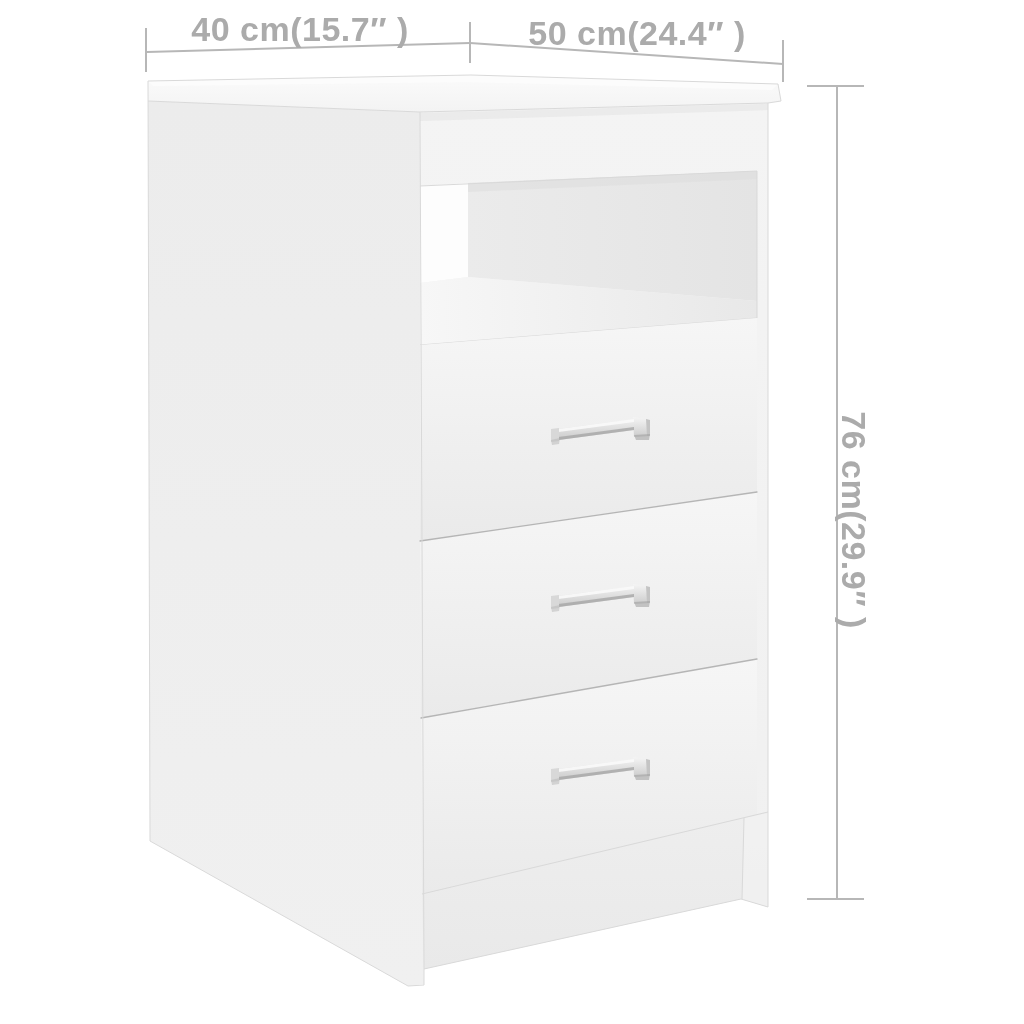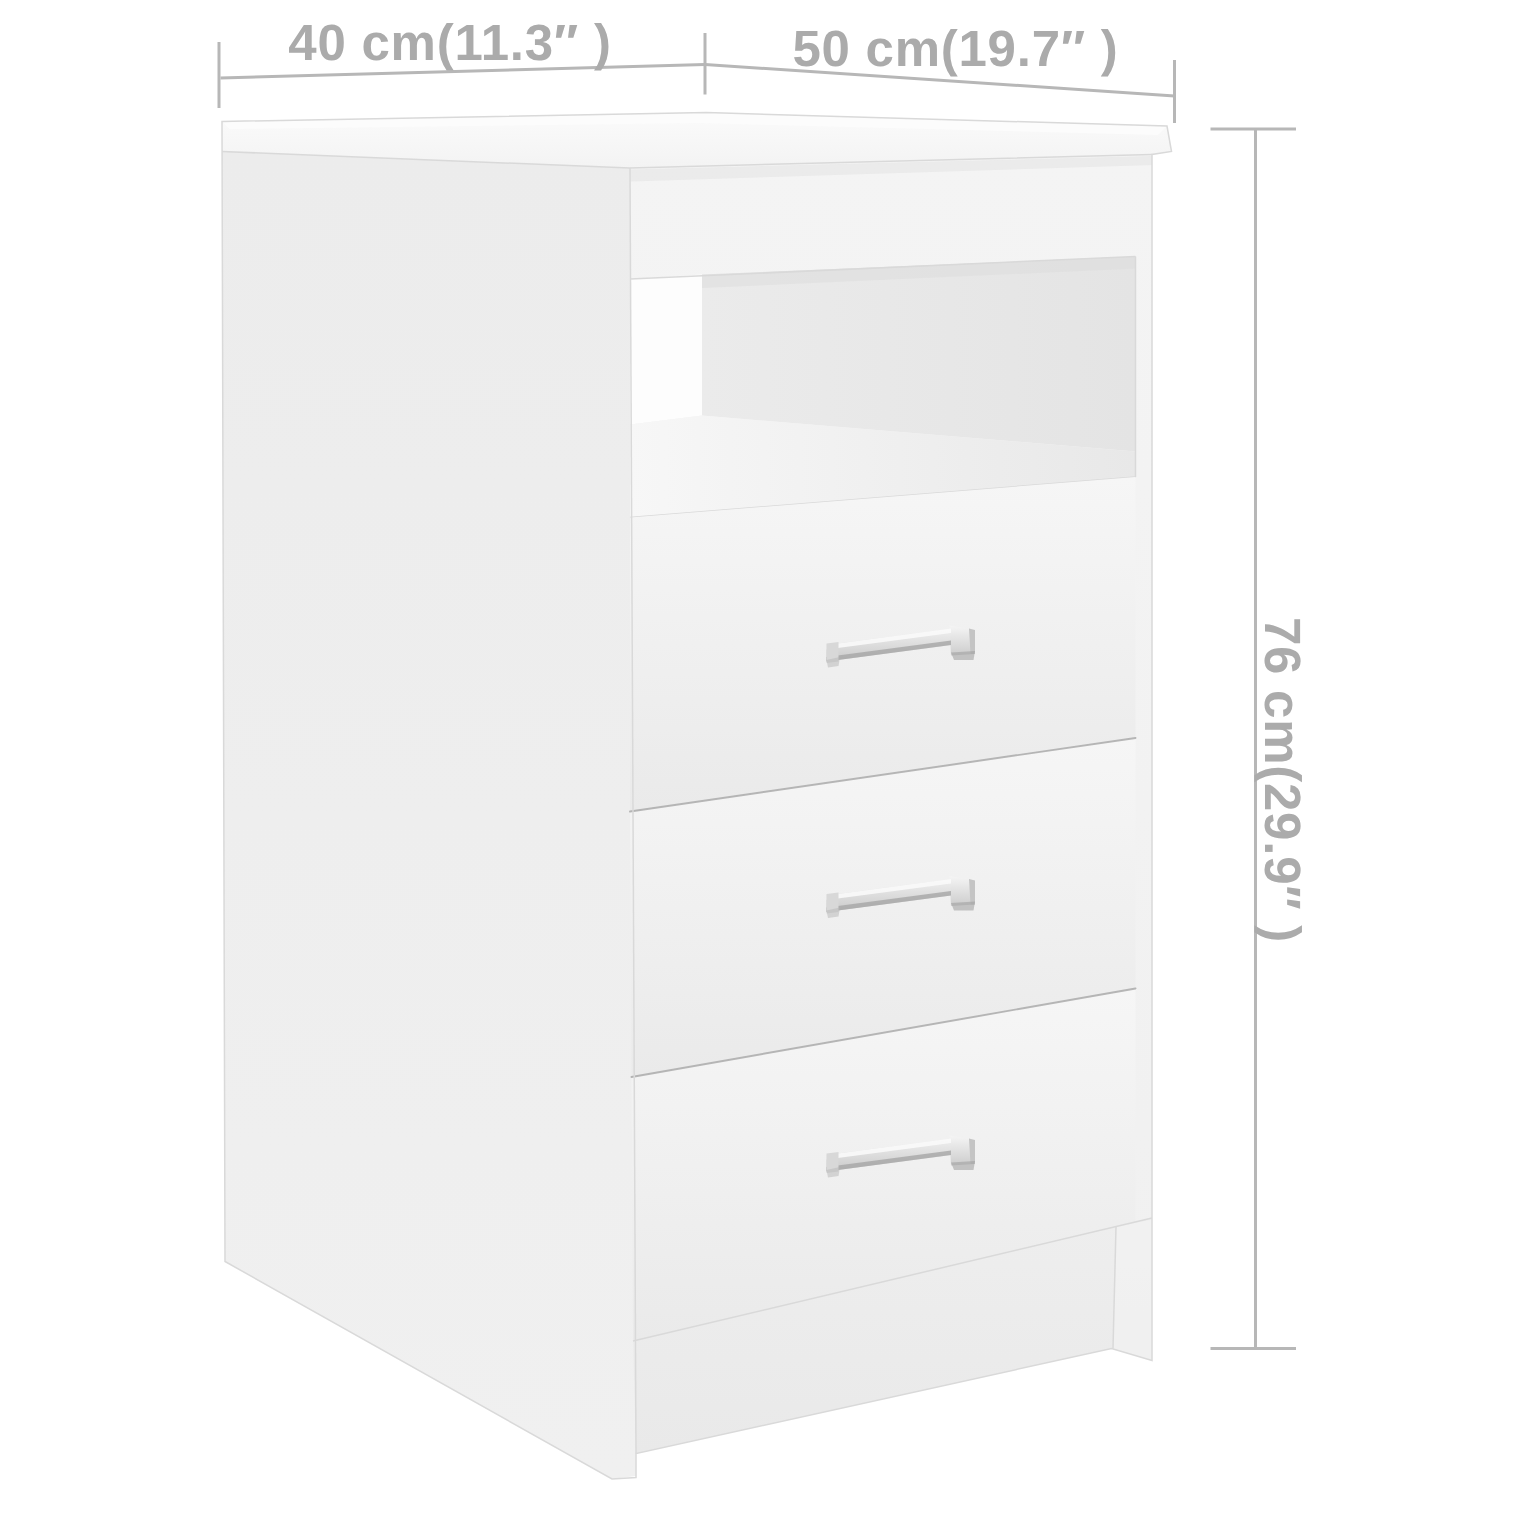--- a/index.html
+++ b/index.html
@@ -129,16 +129,16 @@
       <line x1="470" y1="43" x2="783" y2="64"></line>
       <line x1="146" y1="28" x2="146" y2="72"></line>
       <line x1="470" y1="22" x2="470" y2="63"></line>
       <line x1="783" y1="40" x2="783" y2="82"></line>
       <line x1="837" y1="86" x2="837" y2="899"></line>
       <line x1="807" y1="86" x2="864" y2="86"></line>
       <line x1="807" y1="899" x2="864" y2="899"></line>
     </g>
   </svg>
 
-  <div class="dim-label" id="label-40">40 cm(11.3″ )</div>
-  <div class="dim-label" id="label-50">50 cm(19.7″ )</div>
+  <div class="dim-label" id="label-40">40 cm(15.7″ )</div>
+  <div class="dim-label" id="label-50">50 cm(24.4″ )</div>
   <div class="dim-label" id="label-76">76 cm(29.9″ )</div>
 </div>
 
 </body></html>

